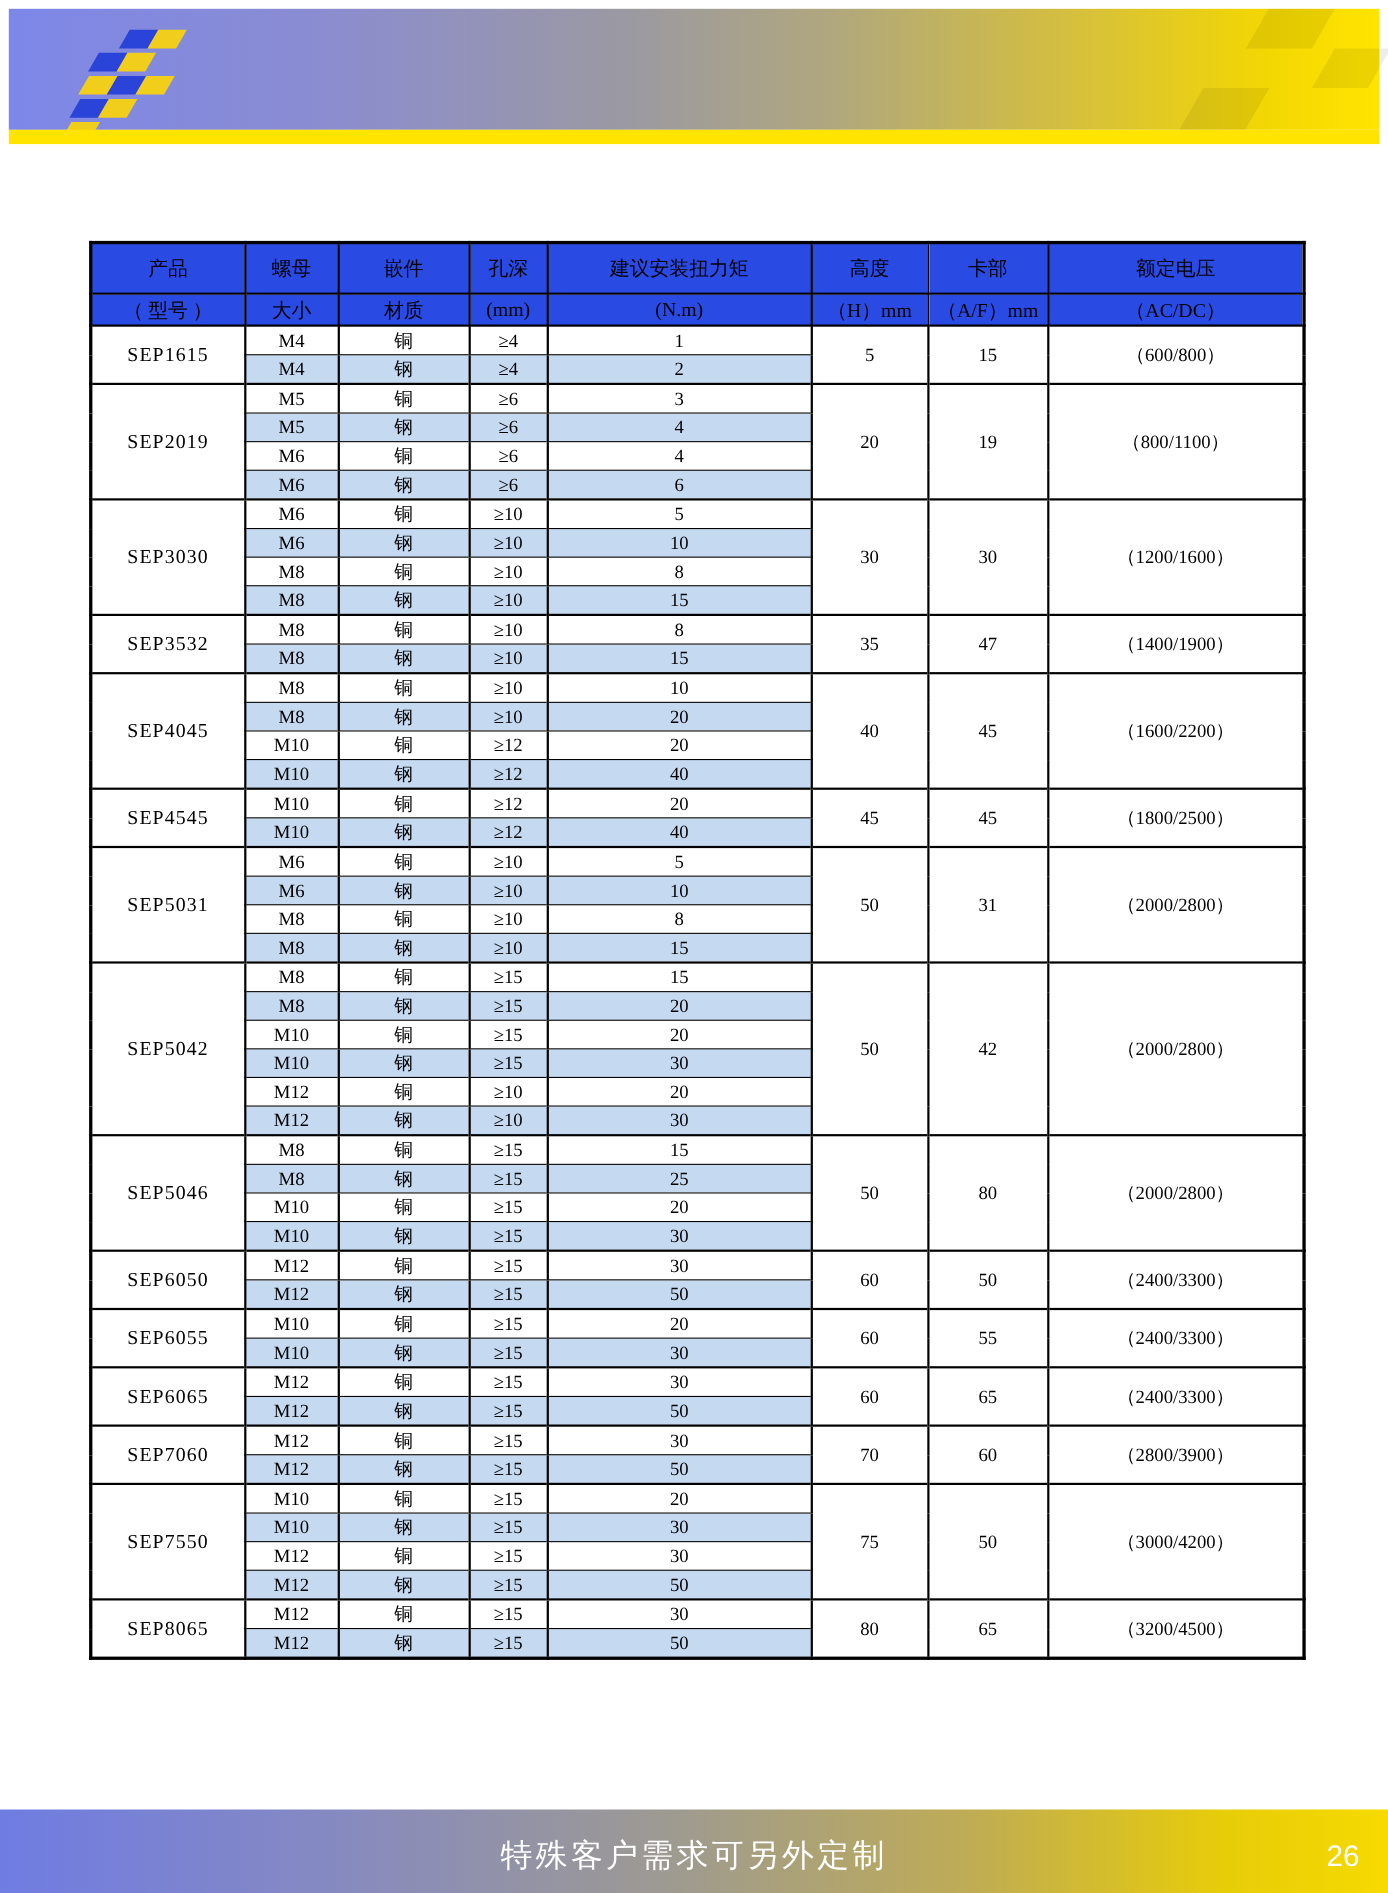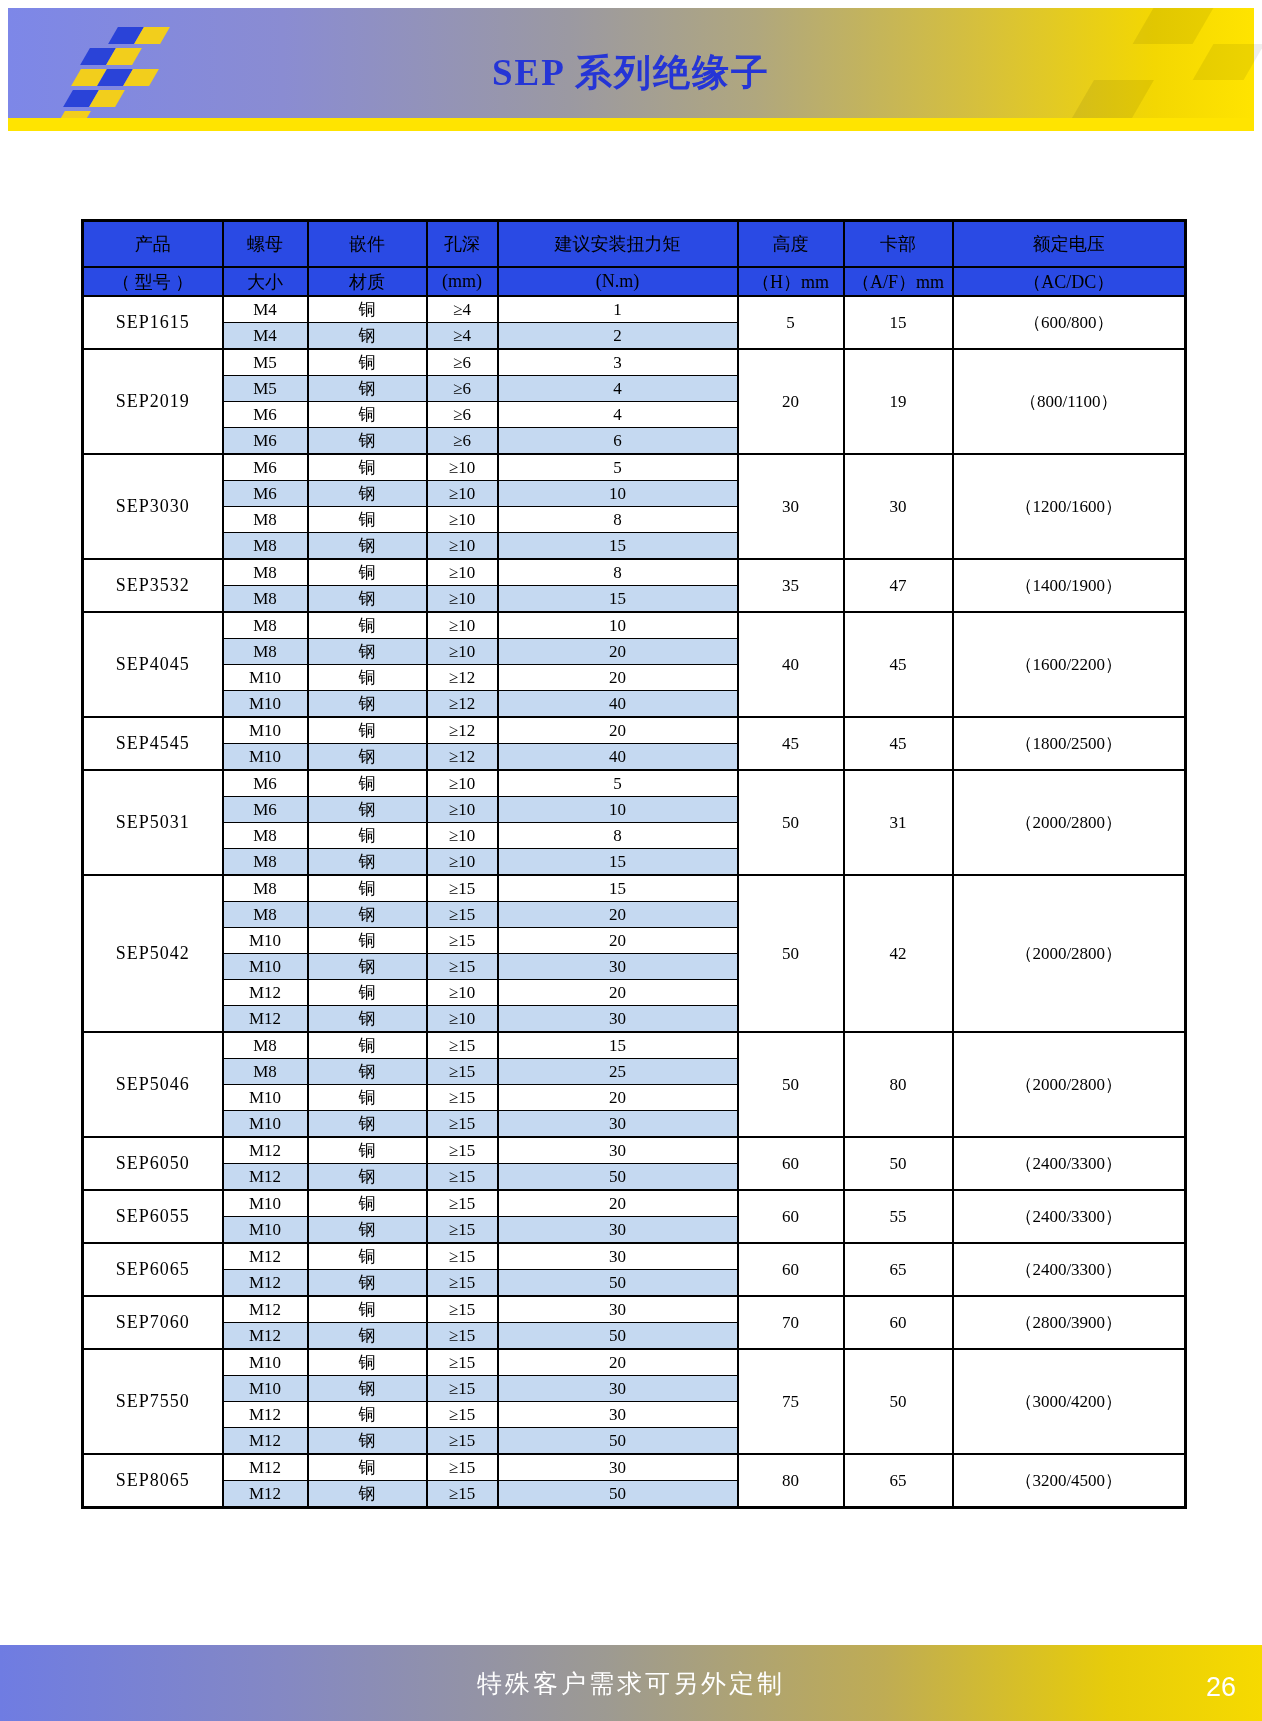--- a/index.html
+++ b/index.html
@@ -57,21 +57,21 @@
   .spec tbody tr.group-start td{border-top-width:2px;}
   .spec td.model{font-size:18px;letter-spacing:1px;}
   
   .footer{
     position:absolute;left:0;bottom:0;width:1262px;height:76px;
     background:linear-gradient(90deg,#6f7ce2 0%,#8488c4 22%,#9d9a92 48%,#bfac54 70%,#e7cc0a 88%,#f6da00 100%);
   }
   .footer-note{
     position:absolute;left:0;top:22px;width:100%;text-align:center;
     font-family:Liberation Serif, serif;
-    font-size:25px;color:#ffffff;letter-spacing:3px;
+    font-size:29px;color:#ffffff;letter-spacing:3px;
   }
   .page-number{
     position:absolute;right:26px;top:27px;
     font-family:"Liberation Sans","DejaVu Sans",sans-serif;
     font-size:27px;font-weight:normal;color:#ffffff;
   }
 </style>
 </head>
 <body>
 
@@ -88,21 +88,20 @@
       <div class="cell y" style="left:103px;top:40px;"></div>
       <div class="cell y" style="left:68px;top:61px;"></div>
       <div class="cell b" style="left:94px;top:61px;"></div>
       <div class="cell y" style="left:120px;top:61px;"></div>
       <div class="cell b" style="left:60px;top:82px;"></div>
       <div class="cell y" style="left:86px;top:82px;"></div>
       <div class="cell y" style="left:52px;top:103px;"></div>
     </div>
   </div>
   <div class="yellow-stripe"></div>
-  <div class="page-title">SEP 系列绝缘子</div>
 
   <table class="spec">
     <colgroup>
       <col style="width:140px">
         <col style="width:85px">
         <col style="width:119px">
         <col style="width:71px">
       <col style="width:240px">
         <col style="width:106px">
         <col style="width:109px">

